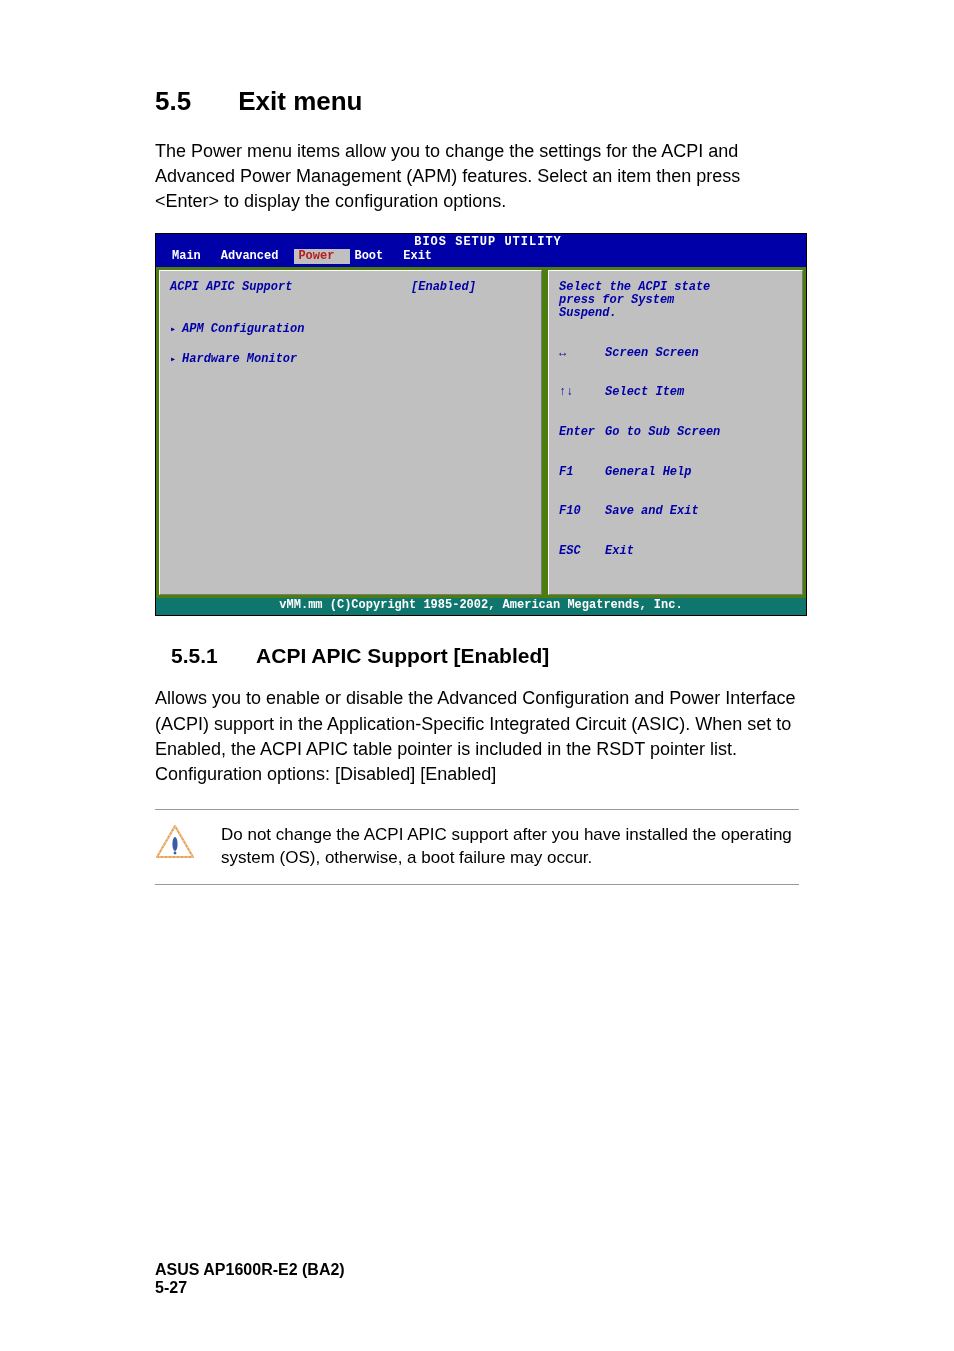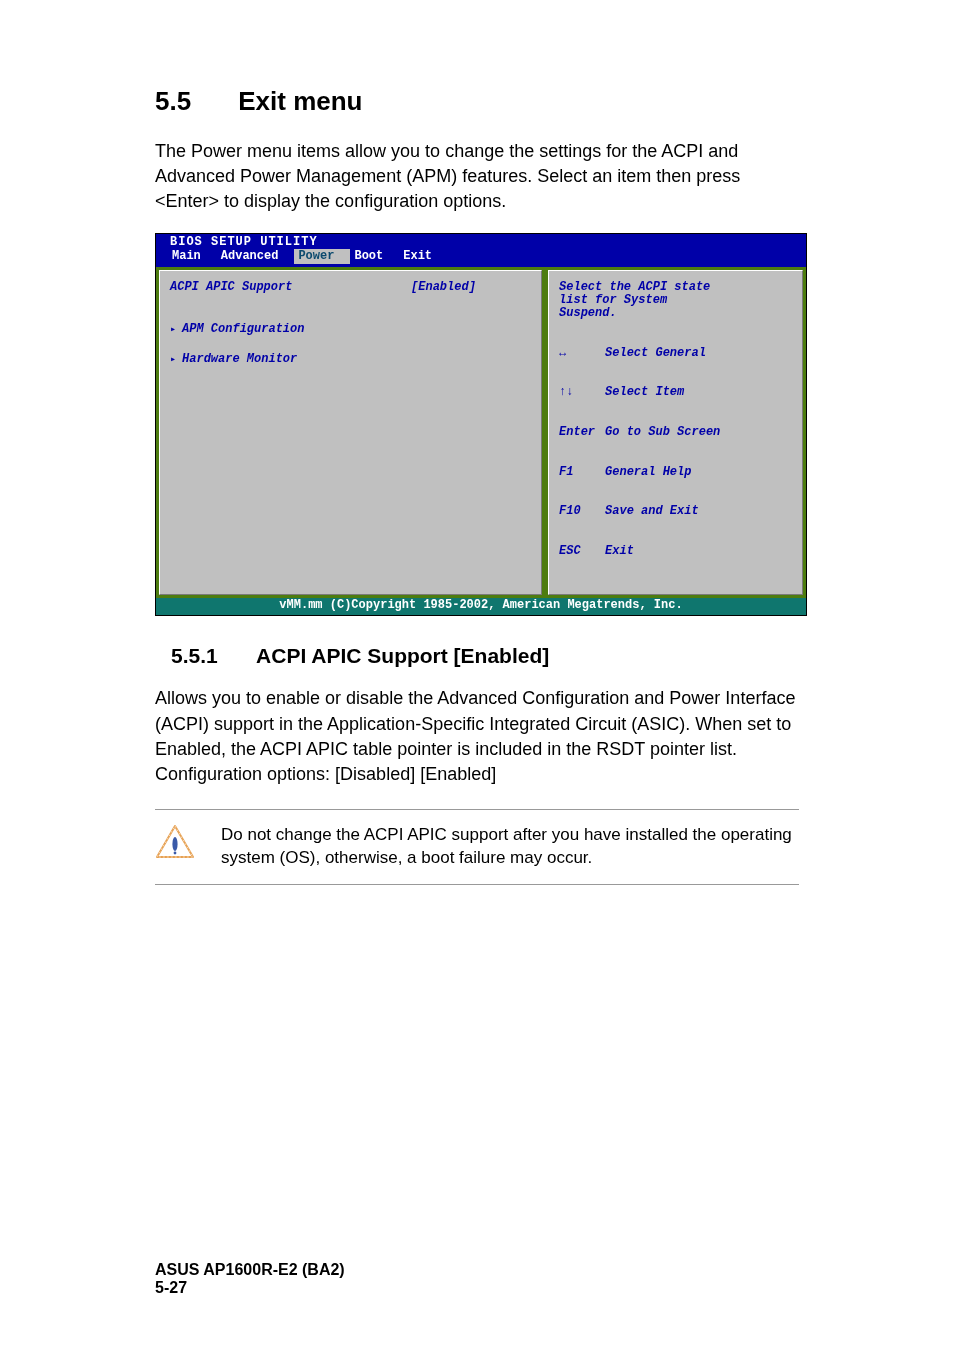--- a/index.html
+++ b/index.html
@@ -12,26 +12,26 @@
   
   .bios {
     width: 652px; margin: 0 0 28px 0;
     font-family: "Lucida Console", "Courier New", monospace;
     font-weight: bold;
     font-size: 12px; line-height: 1.1;
     background: #0000a8;
     border: 1px solid #000;
   }
   .bios .titlebar {
-    background: #0000a8; color: #fff; text-align: left;
+    background: #0000a8; color: #fff; text-align: center;
     padding: 2px 0 0 14px; letter-spacing: 1px;
   }
   .bios .tabs { display: flex; gap: 0; background: #0000a8; color: #fff; padding: 0 12px 3px 12px; }
   .bios .tabs span { padding: 1px 16px 1px 4px; }
-  .bios .tabs .active { background: #c0c0c0; color: #0c4a6e; }
+  .bios .tabs .active { background: #c0c0c0; color: #b91c1c; }
   .bios .body { display: flex; background: #4d7c0f; font-style: italic; }
   .bios .left, .bios .right {
     background: #c0c0c0; color: #0000a8;
     border: 1px solid #7a7a7a;
     border-top-color: #fff; border-left-color: #fff;
     margin: 3px; padding: 10px 10px;
     position: relative;
   }
   .bios .left { flex: 1.55; min-height: 250px; }
   .bios .right { flex: 1; min-height: 250px; display: flex; flex-direction: column; justify-content: space-between; }
@@ -83,24 +83,24 @@
         <div class="opt">
           <span class="label">ACPI APIC Support</span>
           <span class="val">[Enabled]</span>
         </div>
         <div style="height:12px"></div>
         <div class="sub">APM Configuration</div>
         <div class="sub">Hardware Monitor</div>
       </div>
       <div class="right">
         <div class="help">Select the ACPI state
-list for System
+press for System
 Suspend.</div>
         <div class="keys">
-          <div><span class="k">↔</span><span>Select General</span></div>
+          <div><span class="k">↔</span><span>Screen Screen</span></div>
           <div><span class="k">↑↓</span><span>Select Item</span></div>
           <div><span class="k">Enter</span><span>Go to Sub Screen</span></div>
           <div><span class="k">F1</span><span>General Help</span></div>
           <div><span class="k">F10</span><span>Save and Exit</span></div>
           <div><span class="k">ESC</span><span>Exit</span></div>
         </div>
       </div>
     </div>
     <div class="footer">vMM.mm (C)Copyright 1985-2002, American Megatrends, Inc.</div>
   </div>

